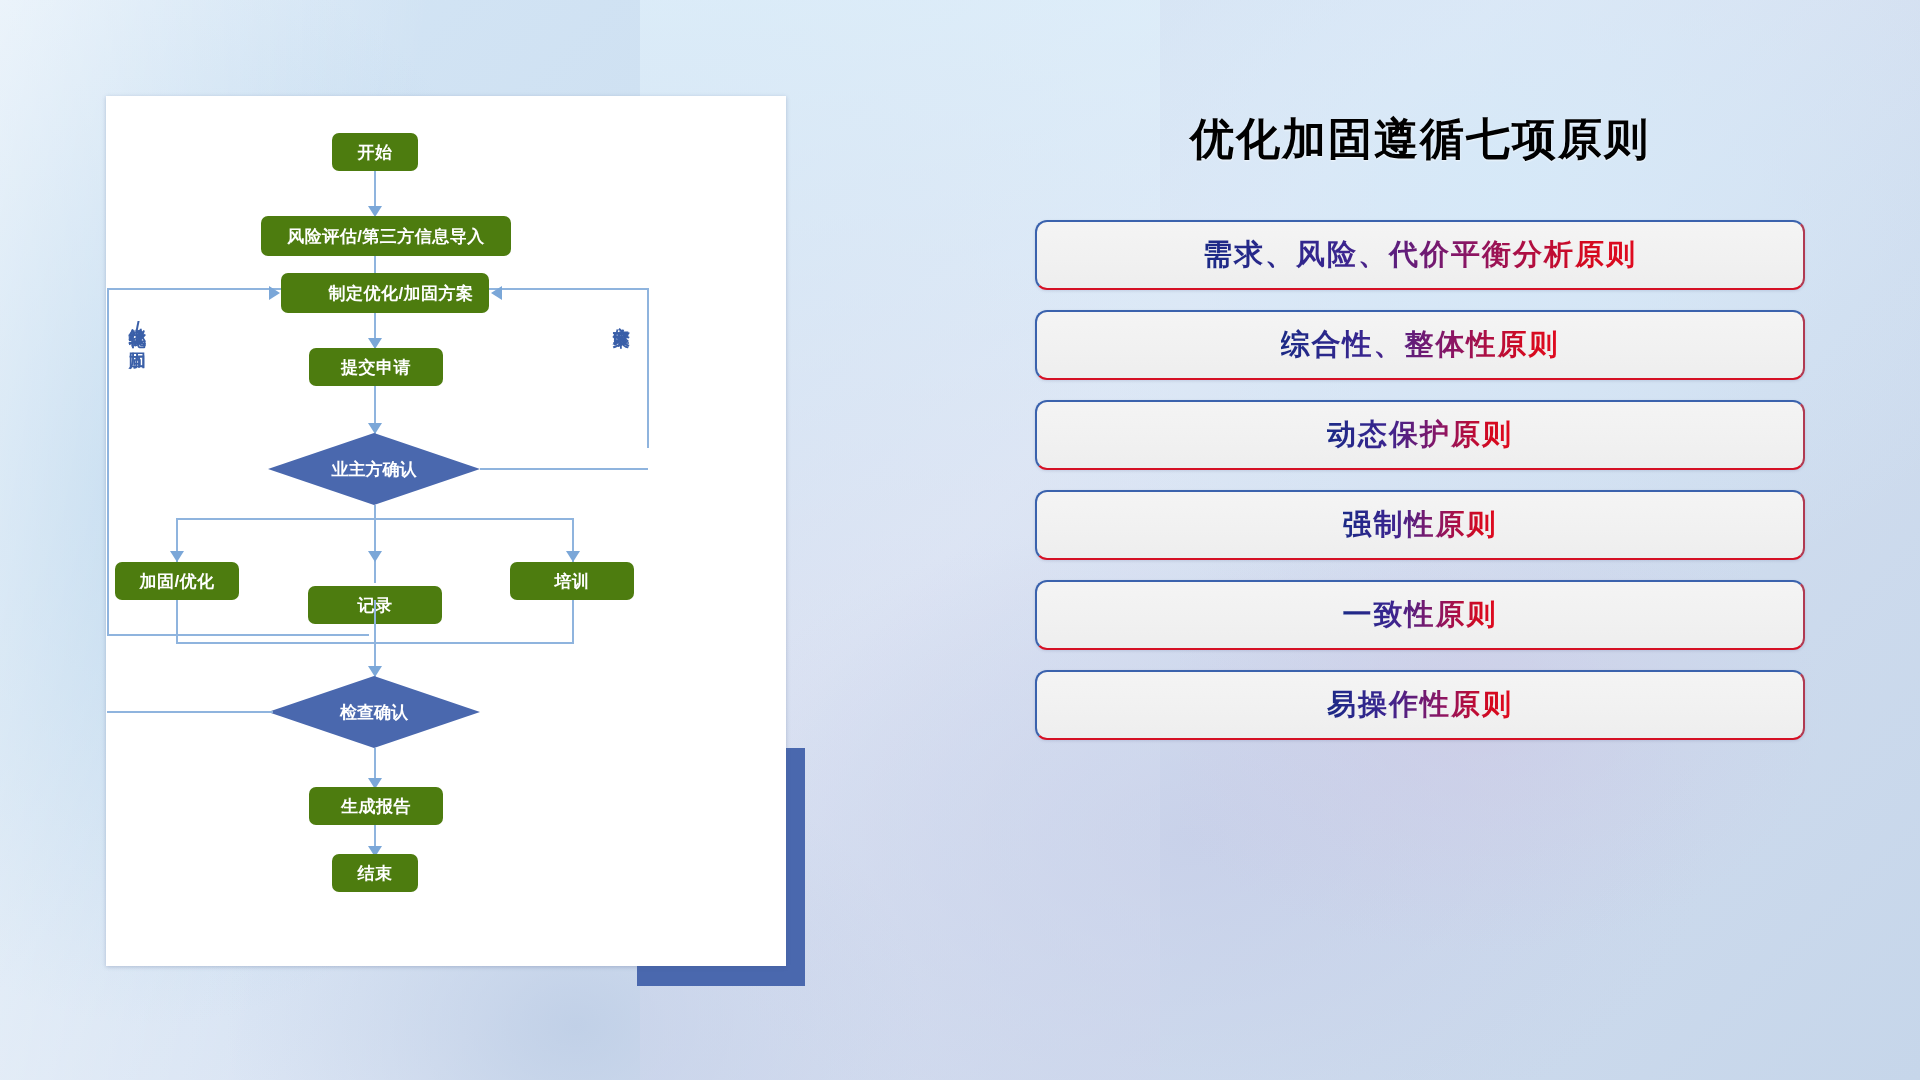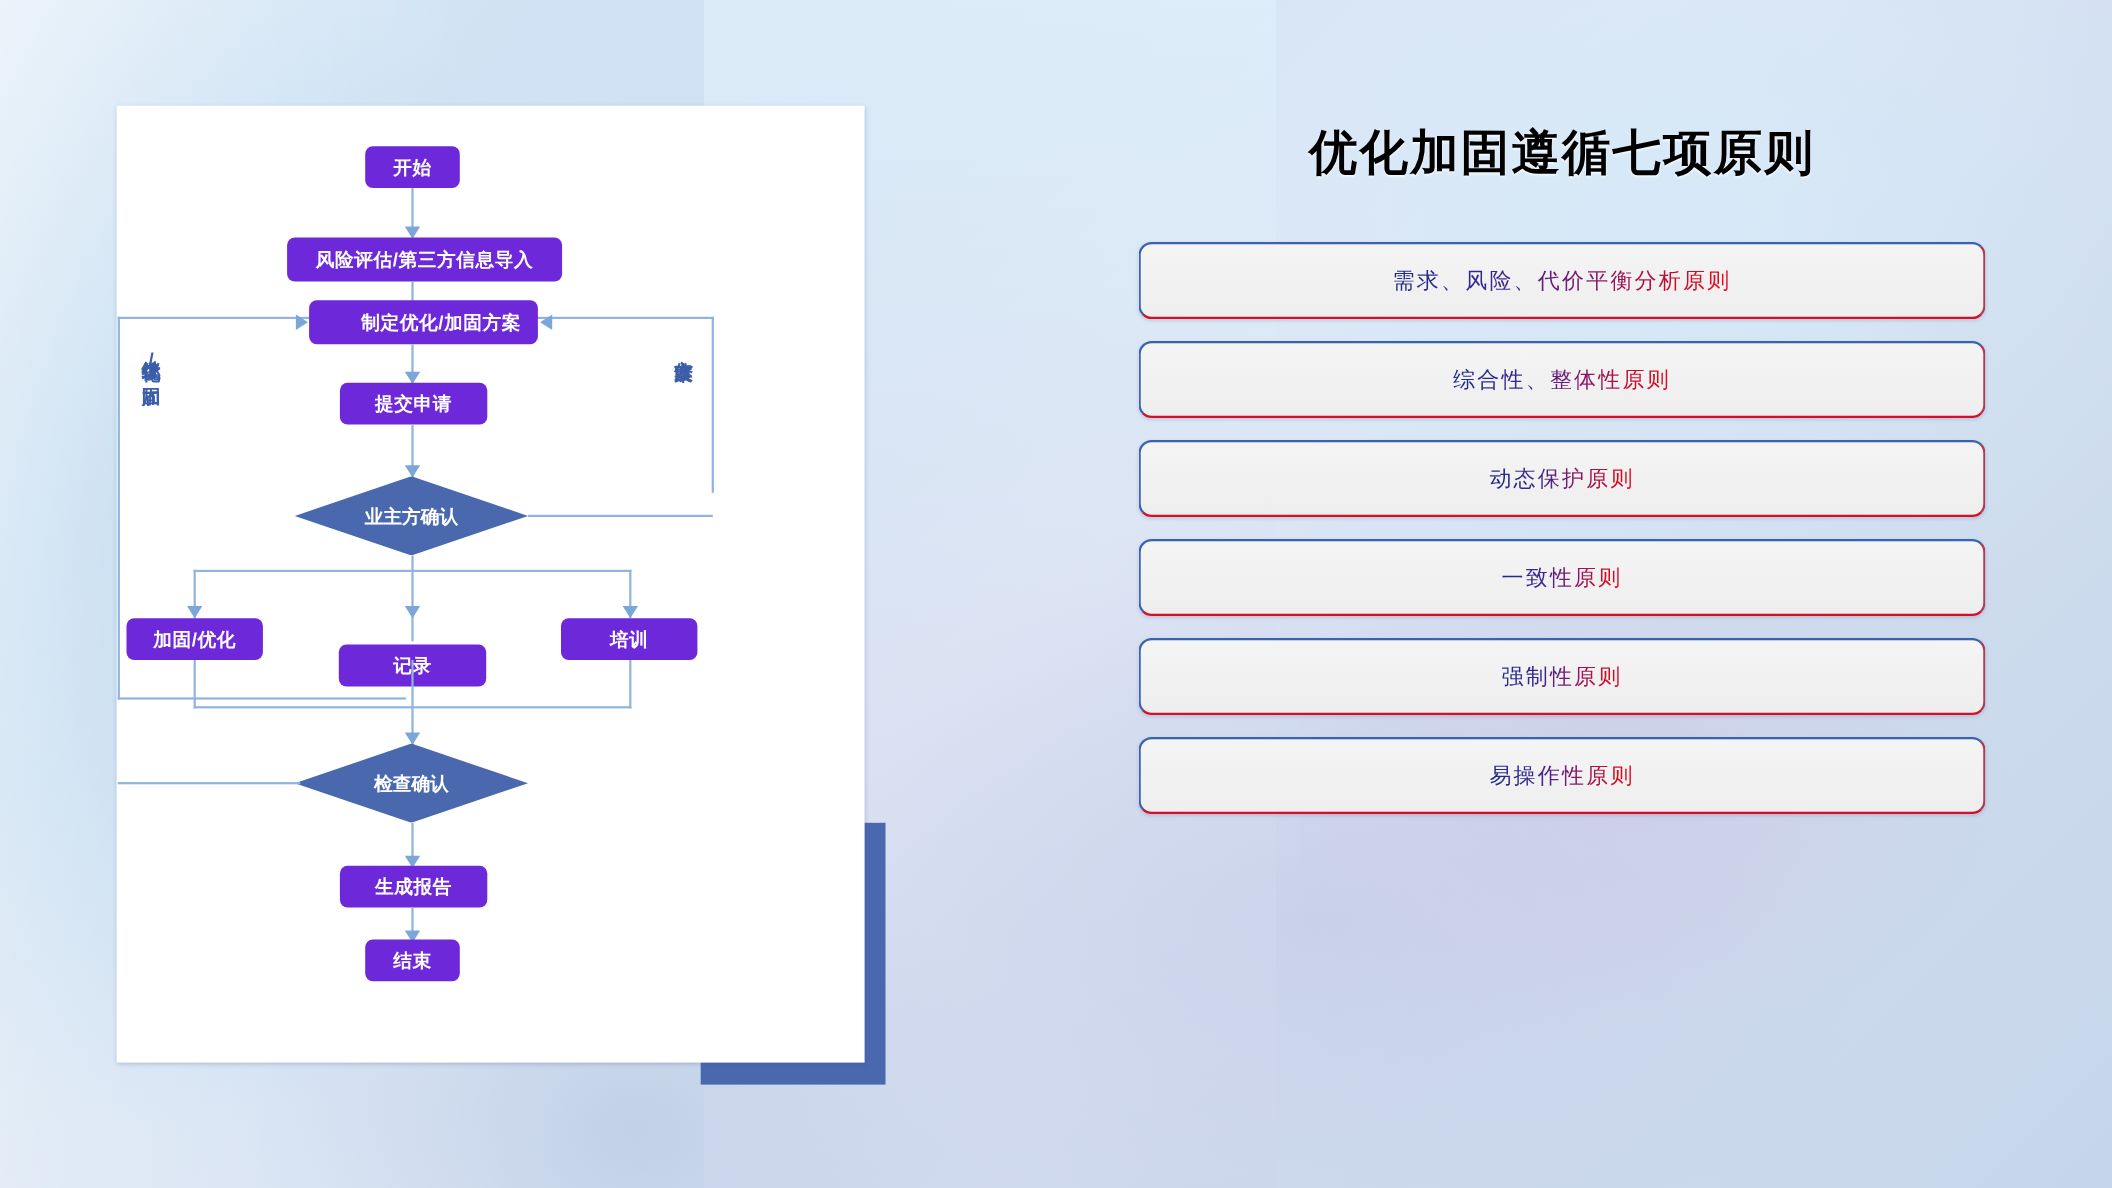--- a/index.html
+++ b/index.html
@@ -54,21 +54,21 @@
     position: absolute;
     left: 106px; top: 96px;
     width: 680px; height: 870px;
     background: #ffffff;
     box-shadow: 0 1px 4px rgba(60,80,130,0.28);
   }
 
   
   .node {
     position: absolute;
-    background: #6d28d9;
+    background: #4d7c0f;
     color: #ffffff;
     border-radius: 7px;
     display: flex;
     align-items: center;
     justify-content: center;
     font-weight: bold;
     letter-spacing: 0.5px;
     text-align: center;
     white-space: nowrap;
   }
@@ -159,22 +159,22 @@
     border-top: 2px solid #3a62ad;
     border-left: 2px solid #3a62ad;
     border-right: 2px solid #b03a52;
     border-bottom: 2px solid #d51024;
     display: flex;
     align-items: center;
     justify-content: center;
     box-shadow: 0 1px 3px rgba(70,90,140,0.18);
   }
   .principle-label {
-    font-size: 20px;
-    font-weight: normal;
+    font-size: 29px;
+    font-weight: bold;
     letter-spacing: 2px;
     background: linear-gradient(90deg, #1b2a86 0%, #3a2590 32%, #8c1563 62%, #d4091f 88%, #e00b20 100%);
     -webkit-background-clip: text;
     background-clip: text;
     color: transparent;
     -webkit-text-fill-color: transparent;
   }
 </style>
 </head>
 <body>
@@ -287,25 +287,25 @@
     <div class="principle-item">
       <span class="principle-label">综合性、整体性原则</span>
     </div>
 
     <div class="principle-item">
       <span class="principle-label">动态保护原则</span>
     </div>
 
 
     <div class="principle-item">
+      <span class="principle-label">强制性原则</span>
+    </div>
+
+    <div class="principle-item">
       <span class="principle-label">一致性原则</span>
     </div>
 
     <div class="principle-item">
-      <span class="principle-label">强制性原则</span>
-    </div>
-
-    <div class="principle-item">
       <span class="principle-label">易操作性原则</span>
     </div>
 
   </div>
 </div>
 
 </body></html>

